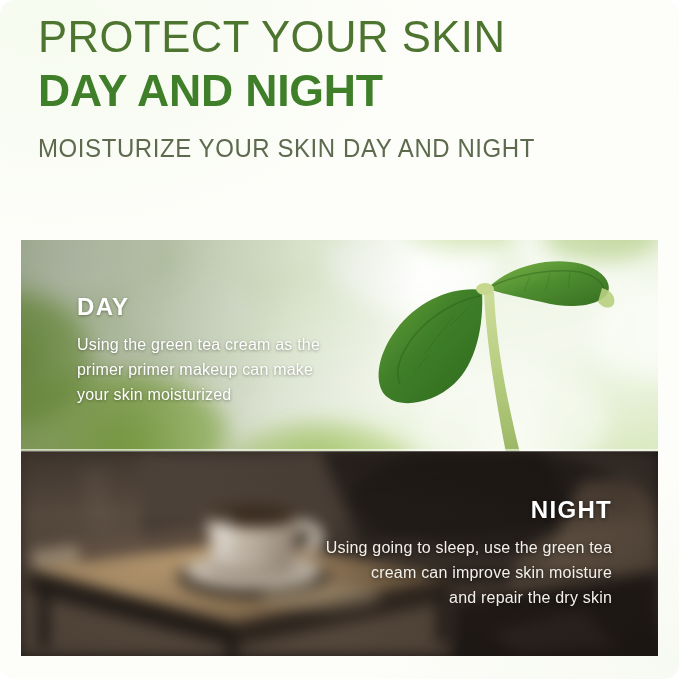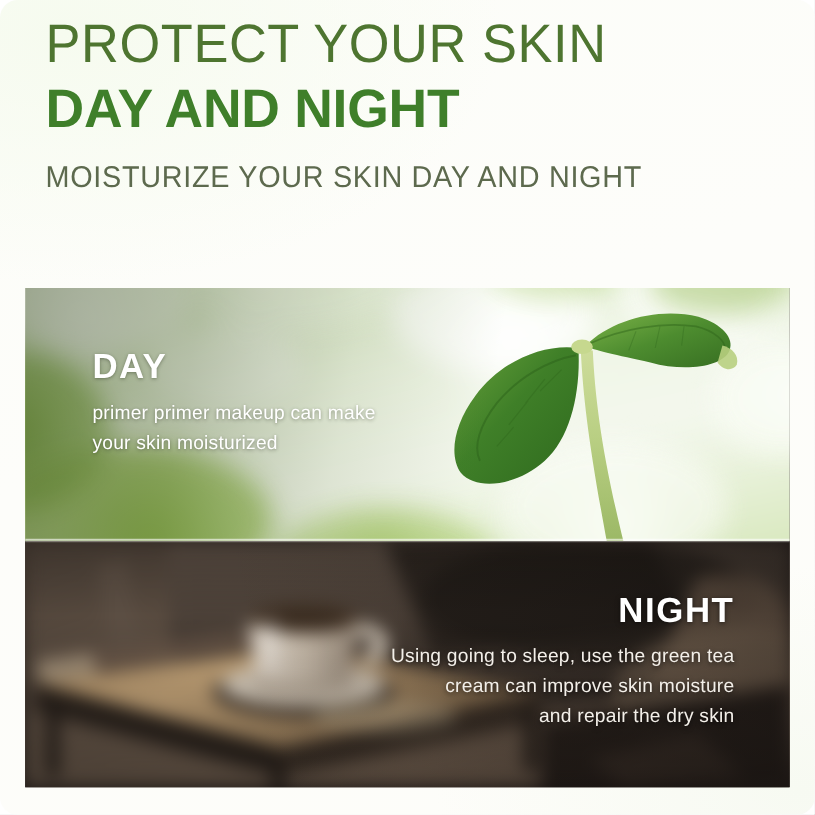--- a/index.html
+++ b/index.html
@@ -203,21 +203,21 @@
 
   .text-night {
     right: 46px;
     top: 44px;
     width: 400px;
     text-align: right;
   }
 
   .panel-label {
     font-family: "Liberation Sans", sans-serif;
-    font-size: 29px;
+    font-size: 24px;
     line-height: 29px;
     font-weight: 600;
     letter-spacing: 1.3px;
     color: #ffffff;
     text-shadow: 0 1px 3px rgba(30,40,20,0.42);
   }
 
   .panel-body {
     font-family: "Liberation Sans", sans-serif;
     font-size: 16px;
@@ -304,20 +304,21 @@
           <path d="M268 50 C276 52 282 58 280 66 C276 72 268 70 264 64 Z" fill="#b8cf80" opacity="0.9"></path>
           <ellipse cx="151" cy="51" rx="9" ry="6" fill="#c6d88e"></ellipse>
         </svg>
 
         <div class="day-veil"></div>
       </div>
 
       <div class="panel-text text-day">
         <div class="panel-label">DAY</div>
         <div class="panel-body">
+          <span class="bodyline">Using the green tea cream as the</span>
           <span class="bodyline">primer primer makeup can make</span>
           <span class="bodyline">your skin moisturized</span>
         </div>
       </div>
     </div>
 
     <div class="panel panel-night">
       <div class="scene">
         <div class="night-bg"></div>
 

